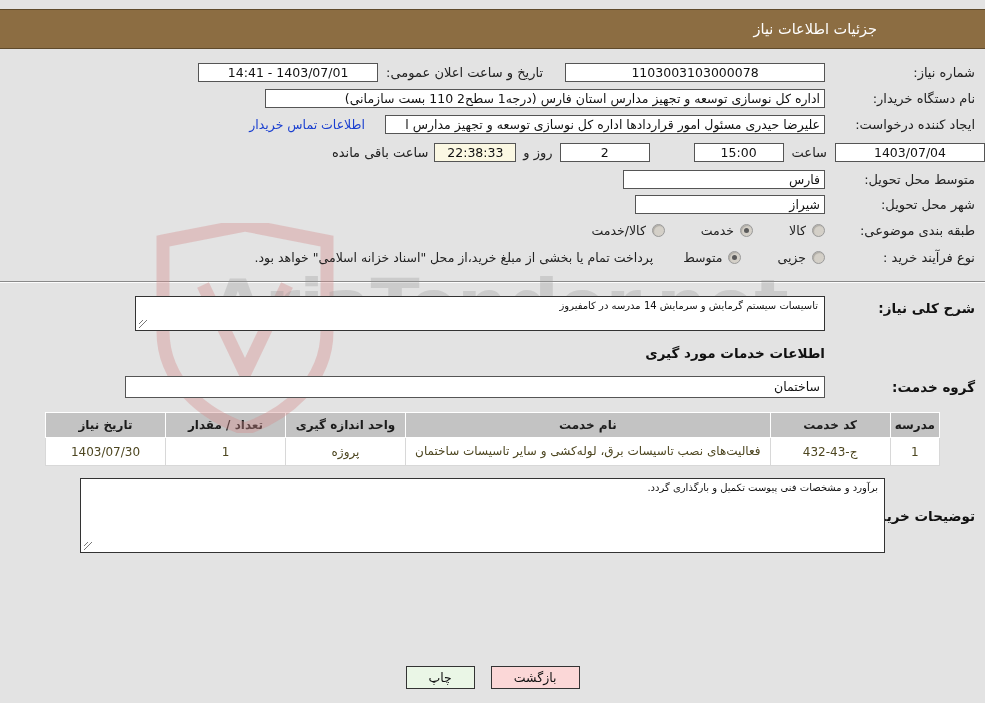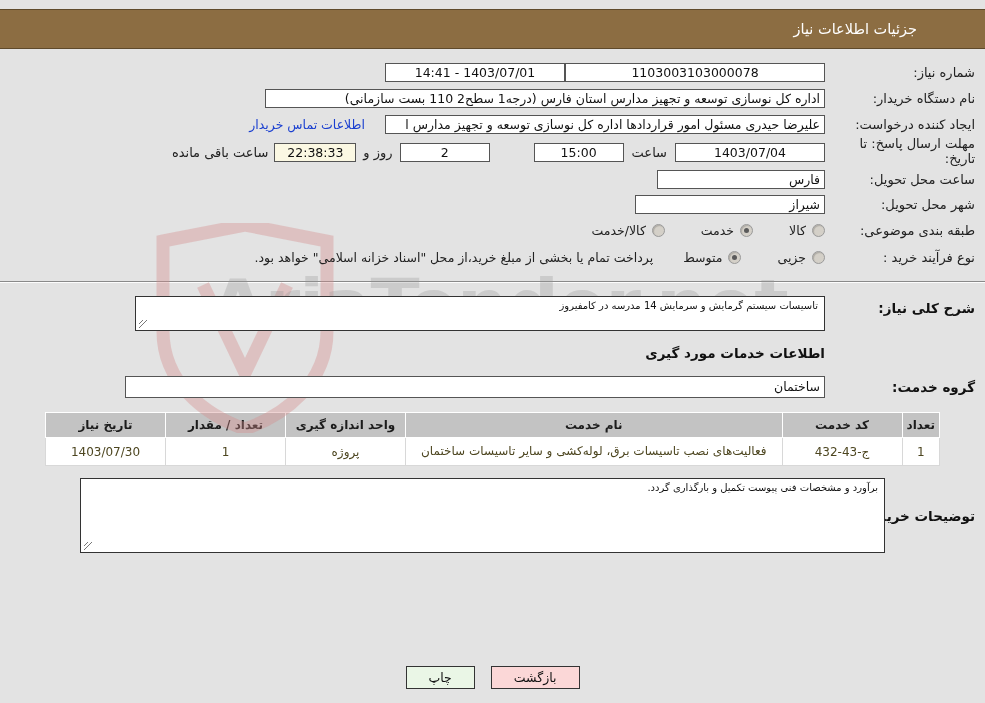--- a/index.html
+++ b/index.html
@@ -38,21 +38,21 @@
   .titlebar {
     position: relative; z-index: 2;
     background: #8c6d42;
     border-top: 1px solid #5f4a2b;
     border-bottom: 1px solid #5f4a2b;
     height: 40px;
     margin-top: 9px;
     display: flex;
     align-items: center;
     justify-content: flex-start;
-    padding-right: 68px;
+    padding-right: 108px;
   }
   .titlebar .t {
     color: #ffffff;
     font-size: 14.5px;
     font-weight: normal;
   }
 
   
   .panel { position: relative; z-index: 1; padding: 0; }
 
@@ -209,50 +209,48 @@
 
 <div class="titlebar">
   <span class="t">جزئیات اطلاعات نیاز</span>
 </div>
 
 <div class="panel" style="padding-top:10px;">
 
   <div class="row" style="height:26px;">
     <div class="lbl lbl-w">شماره نیاز:</div>
     <div class="fld" style="width:260px;">1103003103000078</div>
+    <div class="lbl" style="padding-right:22px;">تاریخ و ساعت اعلان عمومی:</div>
     <div class="fld" style="width:180px;">1403/07/01 - 14:41</div>
   </div>
 
   <div class="row" style="height:26px;">
     <div class="lbl lbl-w">نام دستگاه خریدار:</div>
     <div class="fld rt" style="width:560px;">اداره کل نوسازی  توسعه و تجهیز مدارس استان فارس (درجه1  سطح2  110 بست سازمانی)</div>
   </div>
 
   <div class="row" style="height:26px;">
     <div class="lbl lbl-w">ایجاد کننده درخواست:</div>
     <div class="fld rt" style="width:440px;">علیرضا حیدری مسئول امور قراردادها اداره کل نوسازی   توسعه و تجهیز مدارس ا</div>
     <a class="link" href="#" style="padding-right:20px;">اطلاعات تماس خریدار</a>
   </div>
 
   <div class="row" style="height:30px;">
-    <div class="lbl lbl-w" style="line-height:1.15;white-space:normal;">
-      <span>مهلت ارسال پاسخ: تا تاریخ:</span>
-    </div>
     <div class="fld" style="width:150px;">1403/07/04</div>
     <div class="lbl" style="padding:0 8px;">ساعت</div>
     <div class="fld" style="width:90px;">15:00</div>
     <div class="fld" style="width:90px;margin-right:44px;">2</div>
     <div class="lbl" style="padding:0 7px;">روز و</div>
     <div class="fld cream" style="width:82px;">22:38:33</div>
     <div class="lbl" style="padding-right:6px;">ساعت باقی مانده</div>
   </div>
 
   <div class="row" style="height:25px;">
-    <div class="lbl lbl-w">ساعت محل تحویل:</div>
-    <div class="fld rt" style="width:168px;">فارس</div>
+    <div class="lbl lbl-w">متوسط محل تحویل:</div>
+    <div class="fld rt" style="width:202px;">فارس</div>
   </div>
 
   <div class="row" style="height:25px;">
     <div class="lbl lbl-w">شهر محل تحویل:</div>
     <div class="fld rt" style="width:190px;">شیراز</div>
   </div>
 
   <div class="row" style="height:26px;">
     <div class="lbl lbl-w">طبقه بندی موضوعی:</div>
     <div class="ritem" style="margin-left:36px;">
@@ -307,21 +305,21 @@
   <div style="display:flex;align-items:center;padding-top:14px;">
     <div class="boldlbl" style="width:160px;text-align:right;padding-right:10px;">گروه خدمت:</div>
     <div class="fld rt" style="width:700px;height:22px;line-height:20px;margin-left:25px;">ساختمان</div>
   </div>
 </div>
 
 <div style="padding-top:14px;">
   <table class="dt">
     <thead>
       <tr>
-        <th style="width:36px;">تعداد</th>
+        <th style="width:36px;">مدرسه</th>
         <th style="width:120px;">کد خدمت</th>
         <th>نام خدمت</th>
         <th style="width:120px;">واحد اندازه گیری</th>
         <th style="width:120px;">تعداد / مقدار</th>
         <th style="width:120px;">تاریخ نیاز</th>
       </tr>
     </thead>
     <tbody>
       <tr>
         <td>1</td>

